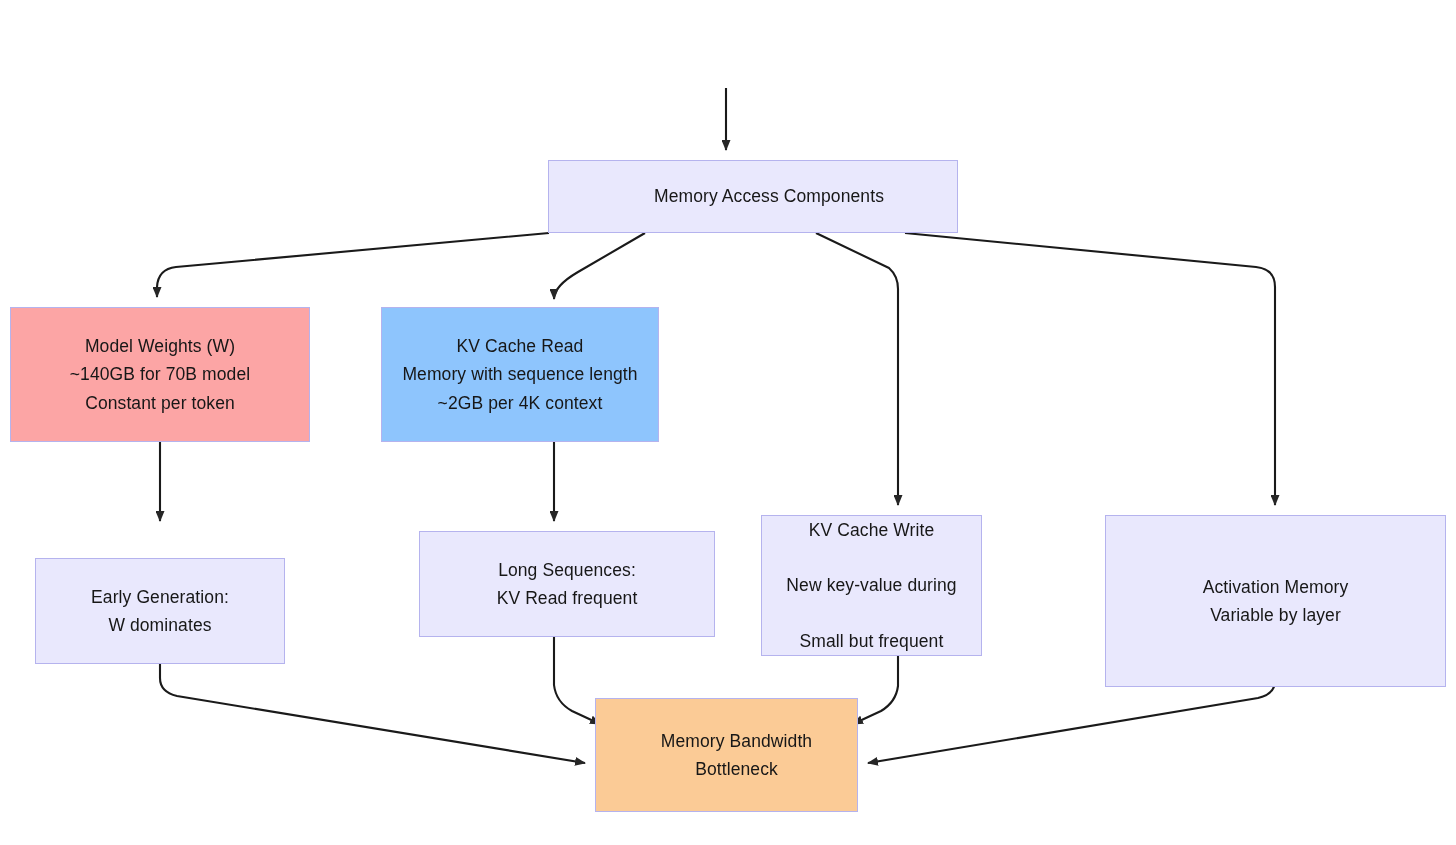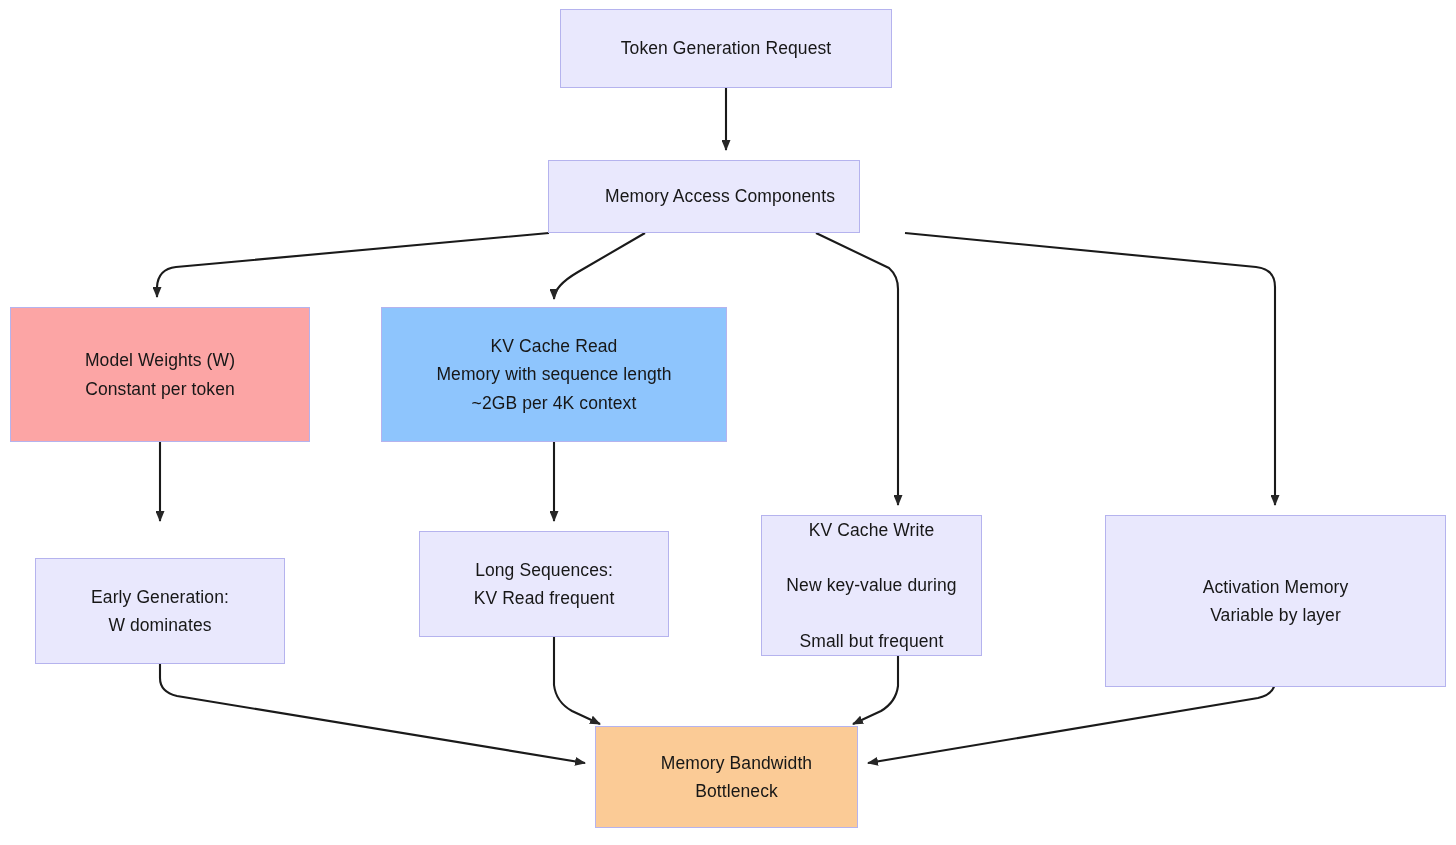--- a/index.html
+++ b/index.html
@@ -87,34 +87,32 @@
 
     <path class="edge-path" marker-end="url(#arrow-head)" d="M160,637 L160,678 Q160,692 177,696 L585,763"></path>
 
     <path class="edge-path" marker-end="url(#arrow-head)" d="M554,637 L554,685 Q556,702 572,711 L600,724"></path>
 
     <path class="edge-path" marker-end="url(#arrow-head)" d="M898,656 L898,686 Q896,702 881,711 L853,724"></path>
 
     <path class="edge-path" marker-end="url(#arrow-head)" d="M1275,656 L1275,681 Q1275,694 1258,698 L868,763"></path>
   </svg>
 
-  <div class="node" style="left: 560px; top: 9px; width: 332px; height: 79px;">
-    <span class="line">Token Generation Request</span>
-  </div>
 
-  <div class="node" style="left: 548px; top: 160px; width: 312px; height: 73px; padding-left: 32px;">
+  <div class="node" style="left: 548px; top: 160px; width: 410px; height: 73px; padding-left: 32px;">
     <span class="line">Memory Access Components</span>
   </div>
 
   <div class="node fill-red" style="left: 10px; top: 307px; width: 300px; height: 135px;">
     <span class="line">Model Weights (W)</span>
+    <span class="line">~140GB for 70B model</span>
     <span class="line">Constant per token</span>
   </div>
 
-  <div class="node fill-blue" style="left: 381px; top: 307px; width: 346px; height: 135px;">
+  <div class="node fill-blue" style="left: 381px; top: 307px; width: 278px; height: 135px;">
     <span class="line">KV Cache Read</span>
     <span class="line">Memory with sequence length</span>
     <span class="line">~2GB per 4K context</span>
   </div>
 
   <div class="node" style="left: 761px; top: 515px; width: 221px; height: 141px; justify-content: space-between;">
     <span class="line">KV Cache Write</span>
     <span class="line">New key-value during</span>
     <span class="line">Small but frequent</span>
   </div>
@@ -122,23 +120,23 @@
   <div class="node" style="left: 1105px; top: 515px; width: 341px; height: 172px;">
     <span class="line">Activation Memory</span>
     <span class="line">Variable by layer</span>
   </div>
 
   <div class="node" style="left: 35px; top: 558px; width: 250px; height: 106px;">
     <span class="line">Early Generation:</span>
     <span class="line">W dominates</span>
   </div>
 
-  <div class="node" style="left: 419px; top: 531px; width: 250px; height: 106px;">
+  <div class="node" style="left: 419px; top: 531px; width: 296px; height: 106px;">
     <span class="line">Long Sequences:</span>
     <span class="line">KV Read frequent</span>
   </div>
 
-  <div class="node fill-orange" style="left: 595px; top: 726px; width: 263px; height: 102px; padding-left: 20px;">
+  <div class="node fill-orange" style="left: 595px; top: 698px; width: 263px; height: 114px; padding-left: 20px;">
     <span class="line">Memory Bandwidth</span>
     <span class="line">Bottleneck</span>
   </div>
 
 </div>
 
 </body></html>

